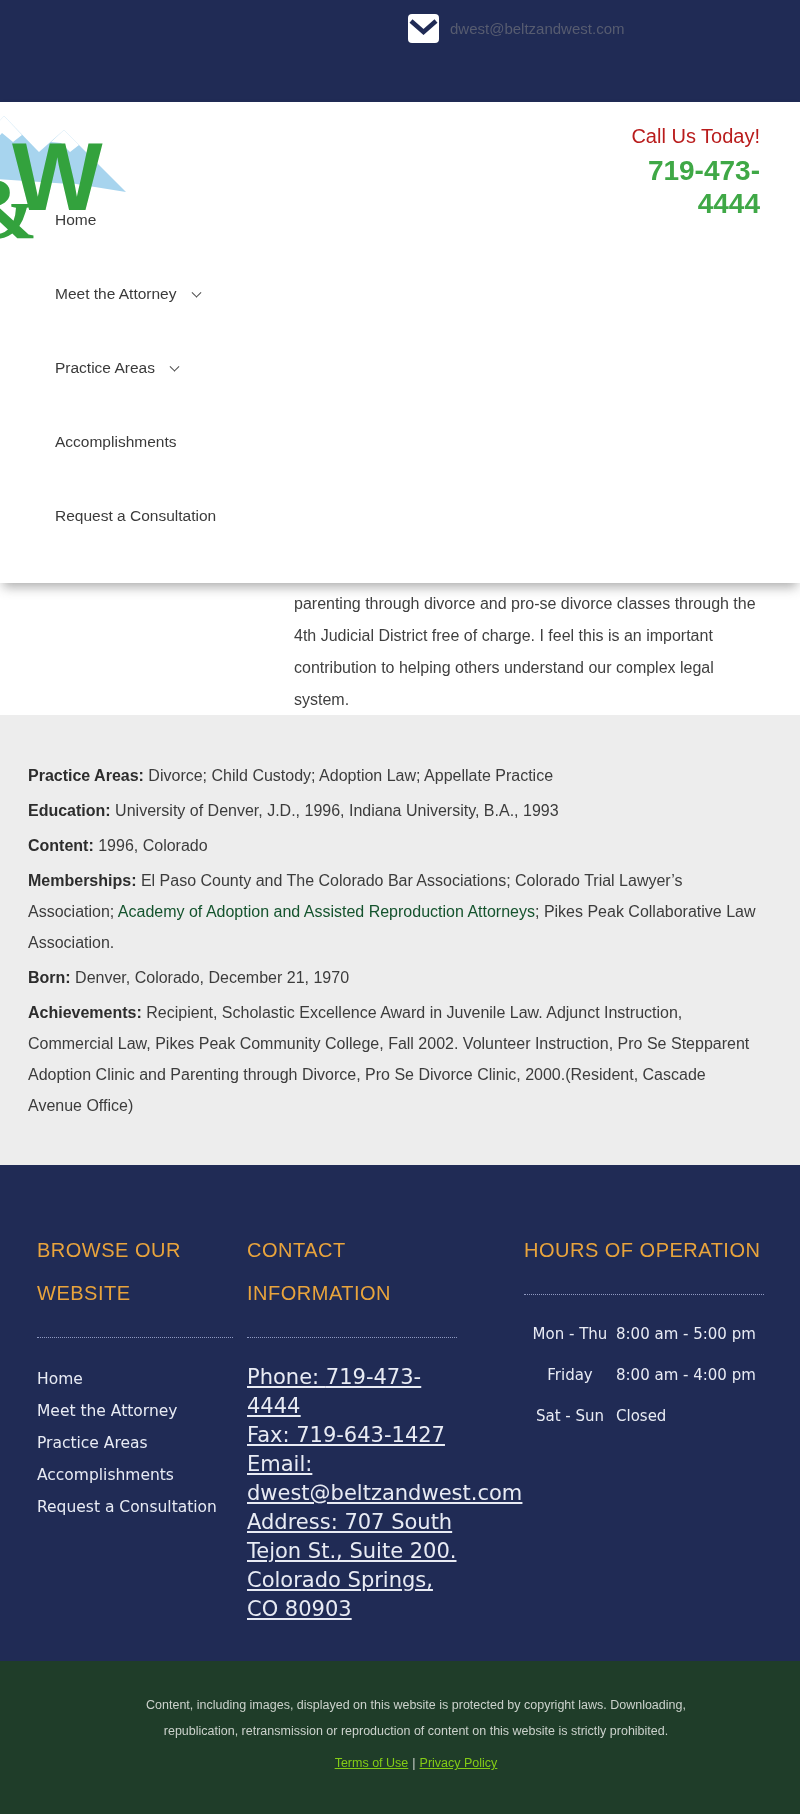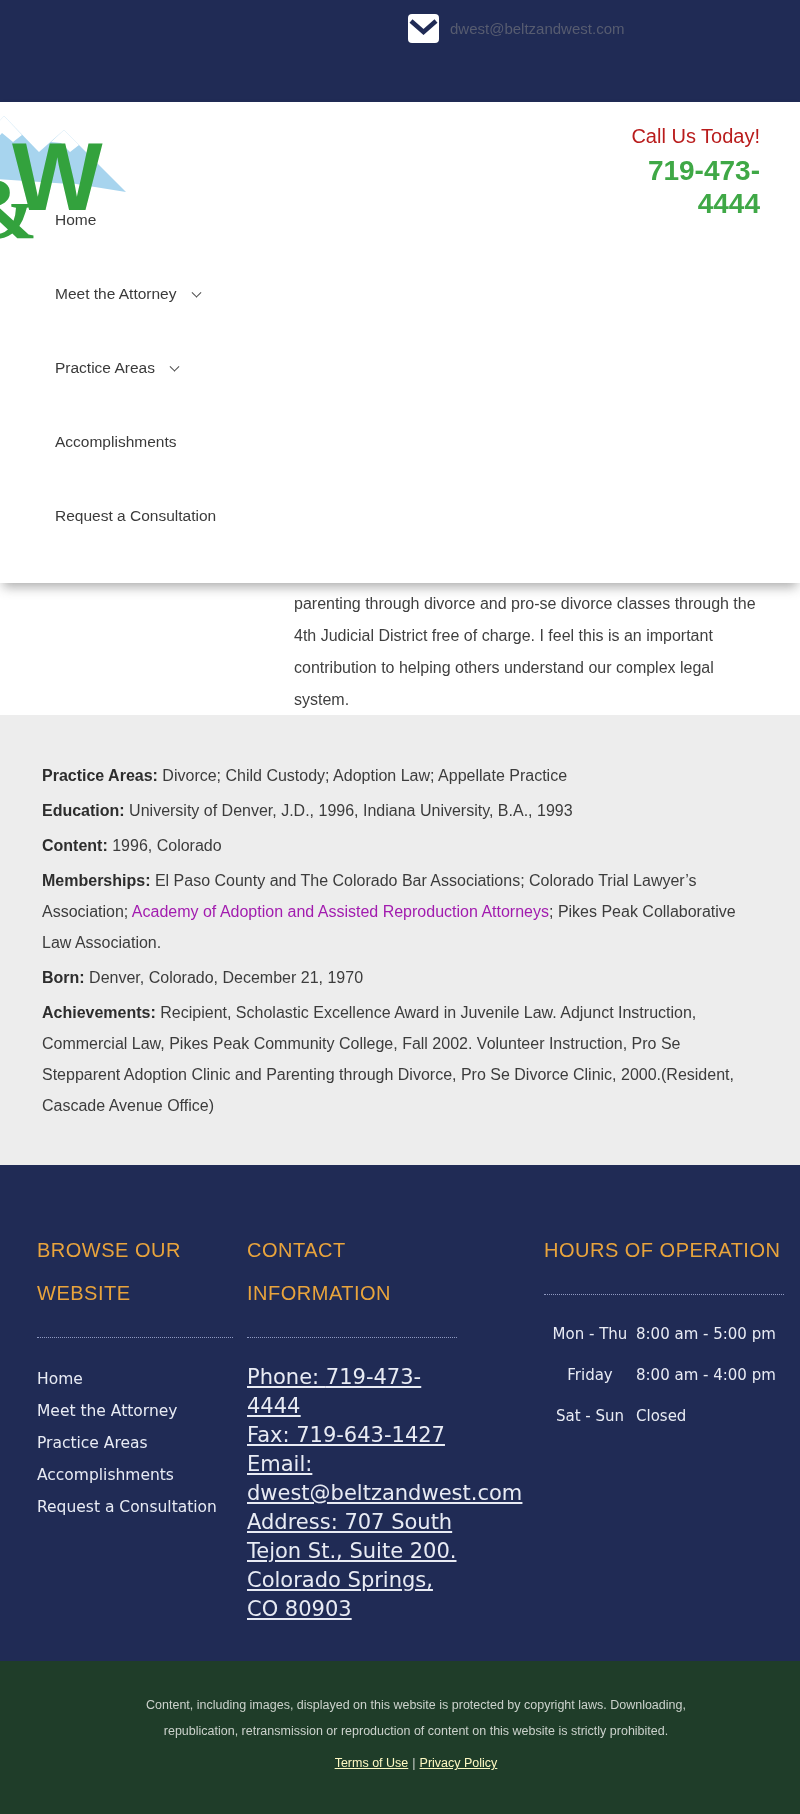--- a/index.html
+++ b/index.html
@@ -51,36 +51,36 @@
   
   .intro { height:132px; position:relative; background:#ffffff; }
   .intro p {
     position:absolute; left:294px; top:5px; width:478px;
     margin:0; font-size:16px; line-height:32px; color:#3f3f3f;
   }
 
   
   .bio {
     height:450px; background:#ededed;
-    padding:45px 44px 0 42px;
+    padding:45px 44px 0 28px;
     font-size:16px; line-height:31px; color:#3c3c3c;
   }
   .bio p { margin:0 0 4px 0; }
   .bio b { color:#2d2d2d; }
-  .sage-link { color:#a21caf; text-decoration:none; cursor:pointer; }
+  .sage-link { color:#14532d; text-decoration:none; cursor:pointer; }
 
   
   .footer {
     height:496px; background:#202b55; position:relative;
     color:#e8ebf4; font-family:"DejaVu Sans", sans-serif;
   }
   .fcol { position:absolute; top:64px; }
   .fcol-browse  { left:37px;  width:196px; }
   .fcol-contact { left:247px; width:210px; }
-  .fcol-hours   { left:544px; width:240px; }
+  .fcol-hours   { left:524px; width:240px; }
   .fhead {
     margin:0; font-family:"Liberation Sans", sans-serif;
     color:#e9a43c; font-size:20px; font-weight:normal;
     line-height:43px; letter-spacing:0.5px;
   }
   .fsep { border:none; border-top:1px dotted #8f99c0; margin:22px 0 0 0; }
   .flist { margin:25px 0 0 0; padding:0; list-style:none; }
   .flist li { font-size:15.5px; line-height:32px; cursor:pointer; }
   .fcontact { margin-top:25px; font-size:21px; line-height:29px;text-decoration:underline; }
   .flink { color:#e8ebf4; text-decoration:underline; cursor:pointer; }
@@ -89,21 +89,21 @@
   .hdays { flex:0 0 92px;text-align:center; }
   .htime { flex:1; }
 
   
   .legal {
     height:192px; background:#1f3d29; text-align:center;
     padding-top:31px; color:#ccd2cc; font-size:12.5px; line-height:26px;padding-left:32px;
   }
   .legal p { margin:0 auto; width:580px; }
   .legal-links { margin-top:6px; }
-  .legal a { color:#fef9c3; text-decoration:underline; cursor:pointer; font-size:12.5px; }
+  .legal a { color:#84cc16; text-decoration:underline; cursor:pointer; font-size:12.5px; }
   .pipe { color:#ccd2cc; margin:0 4px; }
 </style>
 </head>
 <body>
 
 <div class="topbar">
   <a class="topbar-email">
     <svg class="env-icon" viewBox="0 0 31 29">
       <rect x="0" y="0" width="31" height="29" rx="4" fill="#ffffff"></rect>
       <polyline points="3,7 15.5,18 28,7" fill="none" stroke="#202b55" stroke-width="4.5"></polyline>

